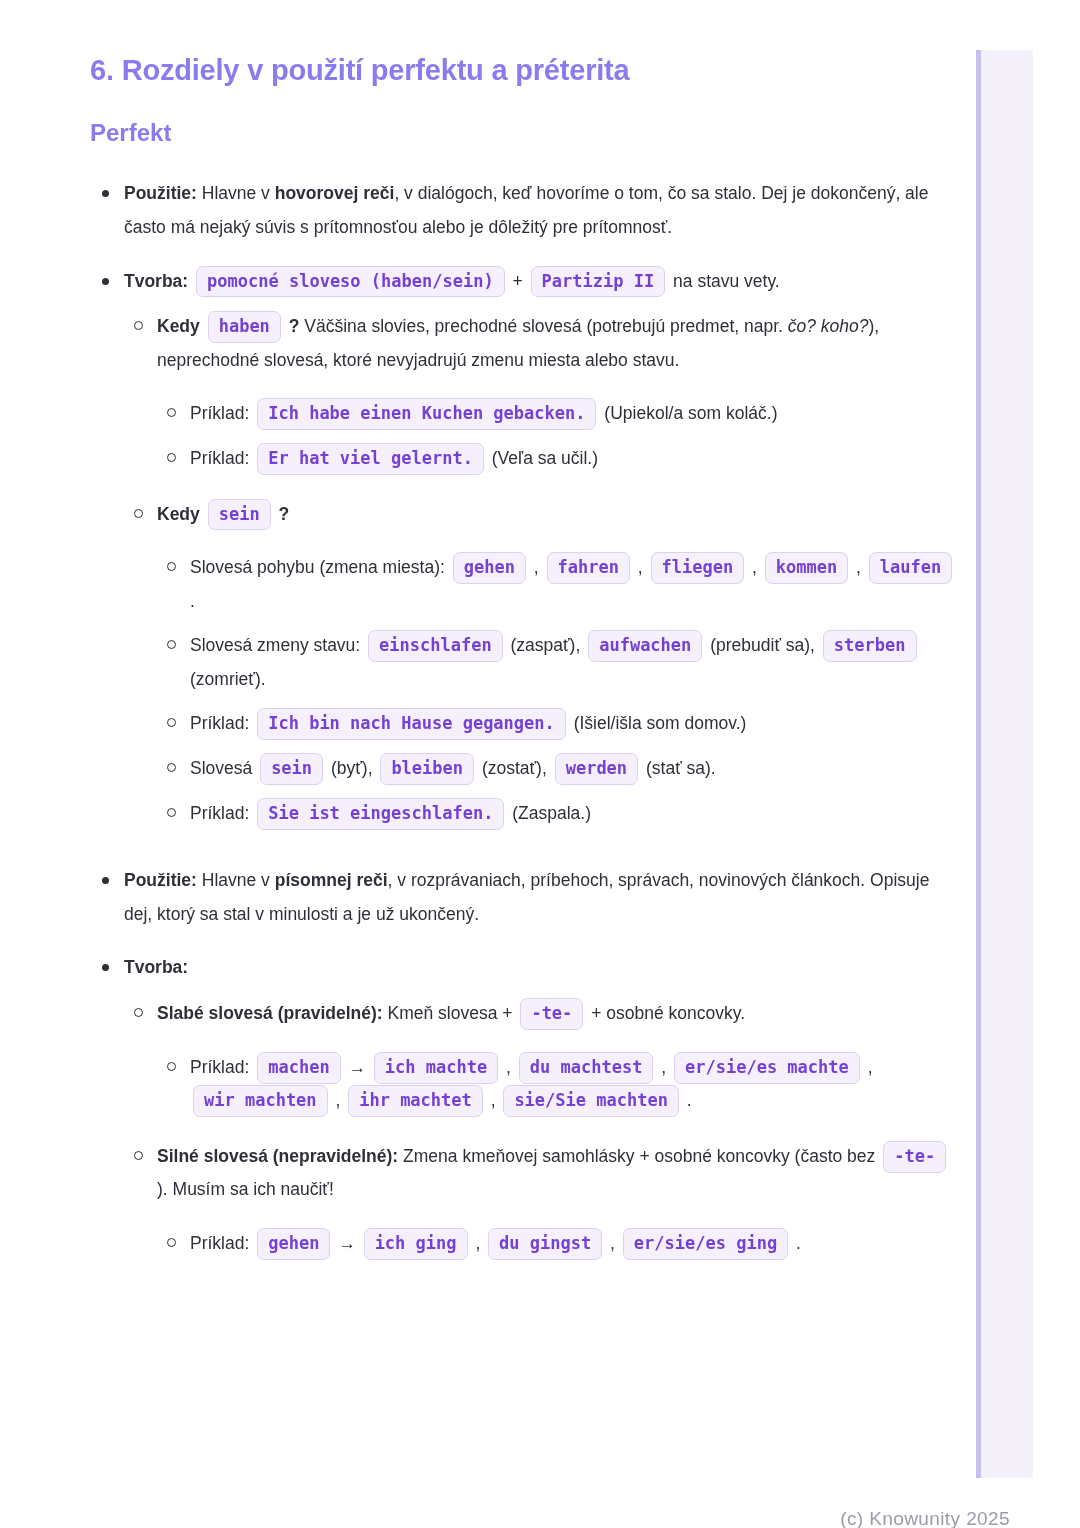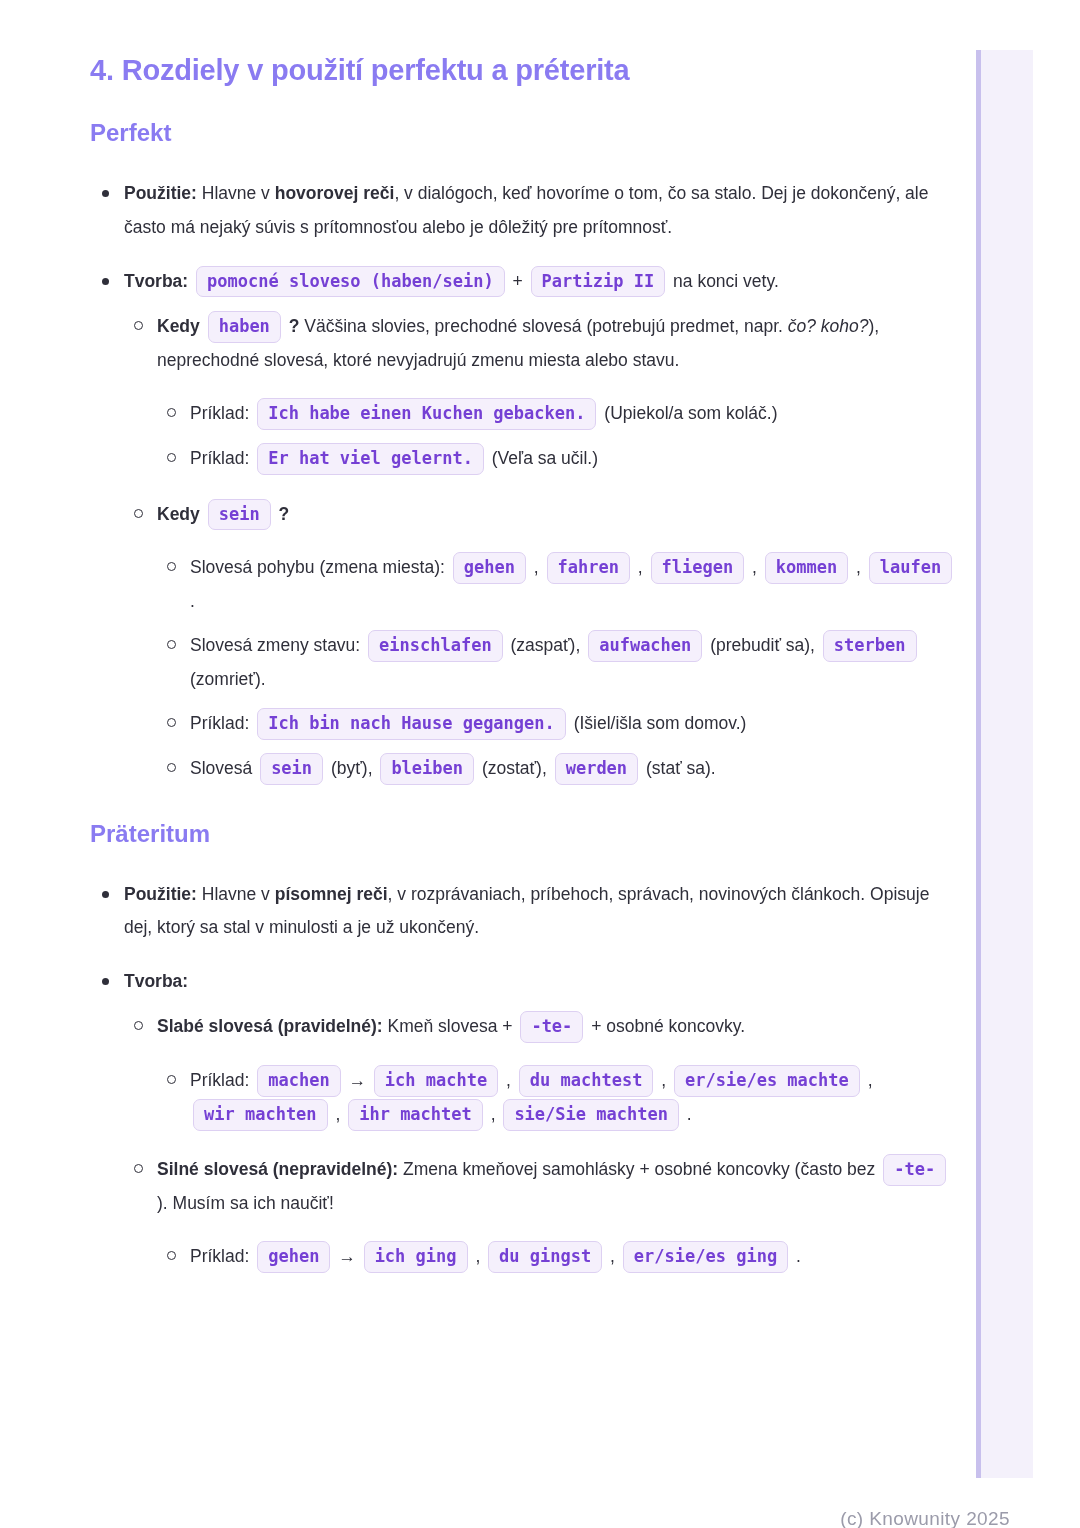--- a/index.html
+++ b/index.html
@@ -109,45 +109,45 @@
     letter-spacing: 0.4px;
     color: var(--muted, #9b9baa);
     z-index: 2;
   }
 </style>
 </head>
 <body>
 
 <div class="page">
   <main class="content">
-    <h1 class="doc-title">4. Rozdiely v použití perfektu a préterita</h1>
+    <h1 class="doc-title">6. Rozdiely v použití perfektu a préterita</h1>
 
     <section class="sec sec-perfekt">
       <h2 class="sec-heading">Perfekt</h2>
       <div>
           <ul class="lvl1">
             <li><strong>Použitie:</strong><span> Hlavne v </span><strong>hovorovej reči</strong><span>, v dialógoch, keď hovoríme o tom, čo sa stalo. Dej je dokončený, ale často má nejaký súvis s prítomnosťou alebo je dôležitý pre prítomnosť.</span></li>
-            <li><strong>Tvorba:</strong><span> </span><code class="badge">pomocné sloveso (haben/sein)</code><span> + </span><code class="badge">Partizip II</code><span> na konci vety.</span><ul class="lvl2">
+            <li><strong>Tvorba:</strong><span> </span><code class="badge">pomocné sloveso (haben/sein)</code><span> + </span><code class="badge">Partizip II</code><span> na stavu vety.</span><ul class="lvl2">
                 <li><strong>Kedy</strong><span> </span><code class="badge">haben</code><strong> ?</strong><span> Väčšina slovies, prechodné slovesá (potrebujú predmet, napr. </span><em>čo? koho?</em><span>), neprechodné slovesá, ktoré nevyjadrujú zmenu miesta alebo stavu.</span><ul class="lvl3">
                     <li><span>Príklad: </span><code class="badge">Ich habe einen Kuchen gebacken.</code><span> (Upiekol/a som koláč.)</span></li>
                     <li><span>Príklad: </span><code class="badge">Er hat viel gelernt.</code><span> (Veľa sa učil.)</span></li>
                   </ul></li>
                 <li><strong>Kedy</strong><span> </span><code class="badge">sein</code><strong> ?</strong><ul class="lvl3">
                     <li><span>Slovesá pohybu (zmena miesta): </span><code class="badge">gehen</code><span> , </span><code class="badge">fahren</code><span> , </span><code class="badge">fliegen</code><span> , </span><code class="badge">kommen</code><span> , </span><code class="badge">laufen</code><span> .</span></li>
                     <li><span>Slovesá zmeny stavu: </span><code class="badge">einschlafen</code><span> (zaspať), </span><code class="badge">aufwachen</code><span> (prebudiť sa), </span><code class="badge">sterben</code><span> (zomrieť).</span></li>
                     <li><span>Príklad: </span><code class="badge">Ich bin nach Hause gegangen.</code><span> (Išiel/išla som domov.)</span></li>
                     <li><span>Slovesá </span><code class="badge">sein</code><span> (byť), </span><code class="badge">bleiben</code><span> (zostať), </span><code class="badge">werden</code><span> (stať sa).</span></li>
+                    <li><span>Príklad: </span><code class="badge">Sie ist eingeschlafen.</code><span> (Zaspala.)</span></li>
                   </ul></li>
               </ul></li>
           </ul>
         </div>
     </section>
 
     <section class="sec sec-prateritum">
-      <h2 class="sec-heading">Präteritum</h2>
       <div>
           <ul class="lvl1">
             <li><strong>Použitie:</strong><span> Hlavne v </span><strong>písomnej reči</strong><span>, v rozprávaniach, príbehoch, správach, novinových článkoch. Opisuje dej, ktorý sa stal v minulosti a je už ukončený.</span></li>
             <li><strong>Tvorba:</strong><ul class="lvl2">
                 <li><strong>Slabé slovesá (pravidelné):</strong><span> Kmeň slovesa + </span><code class="badge">-te-</code><span> + osobné koncovky.</span><ul class="lvl3">
                     <li><span>Príklad: </span><code class="badge">machen</code><span> → </span><code class="badge">ich machte</code><span> , </span><code class="badge">du machtest</code><span> , </span><code class="badge">er/sie/es machte</code><span> , </span><code class="badge">wir machten</code><span> , </span><code class="badge">ihr machtet</code><span> , </span><code class="badge">sie/Sie machten</code><span> .</span></li>
                   </ul></li>
                 <li><strong>Silné slovesá (nepravidelné):</strong><span> Zmena kmeňovej samohlásky + osobné koncovky (často bez </span><code class="badge">-te-</code><span> ). Musím sa ich naučiť!</span><ul class="lvl3">
                     <li><span>Príklad: </span><code class="badge">gehen</code><span> → </span><code class="badge">ich ging</code><span> , </span><code class="badge">du gingst</code><span> , </span><code class="badge">er/sie/es ging</code><span> .</span></li>
                   </ul></li>

